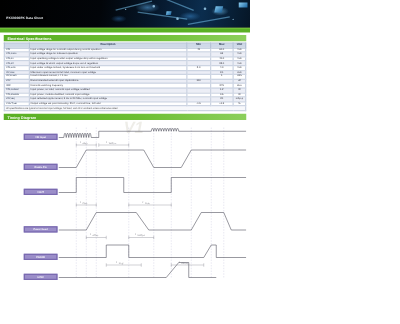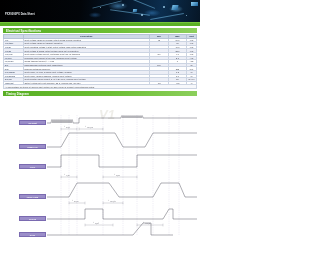--- a/index.html
+++ b/index.html
@@ -53,21 +53,21 @@
   col.c-unit { width:9px; }
   tbody td { border:.2px solid #ccd4e2; font-size:2.05px; height:3.6px;
              padding:0 .8px; color:#3a3a44; vertical-align:middle; }
   tbody tr.even td { background:#ffffff; }
   tbody tr.odd  td { background:#eceef6; }
   td.sym { font-style:italic; color:#2d3b52; font-size:2.0px; }
   td.num, td.unit { text-align:center; }
   .note-row td { background:#f7f8fb; font-size:1.95px; font-style:italic; color:#555; }
 
   
-  .timing-wrap { position:relative; width:194px; height:128px; margin-top:15px; }
+  .timing-wrap { position:relative; width:194px; height:128px; margin-top:2px; }
   .timing-wrap svg { position:absolute; left:0; top:0; }
   .wm { position:absolute; left:96px; top:-4px; font-size:13px; color:rgba(200,195,180,.30);
         font-style:italic; font-weight:bold; pointer-events:none; }
 
   .sig-label { position:absolute; height:4.2px; background:#9b8ec9;
                border:.2px solid #7a6ab0; display:flex; align-items:center;
                justify-content:center; color:#ffffff; font-size:1.9px; font-weight:bold;
                letter-spacing:.02px; white-space:nowrap; overflow:hidden; }
 </style>
 </head>

